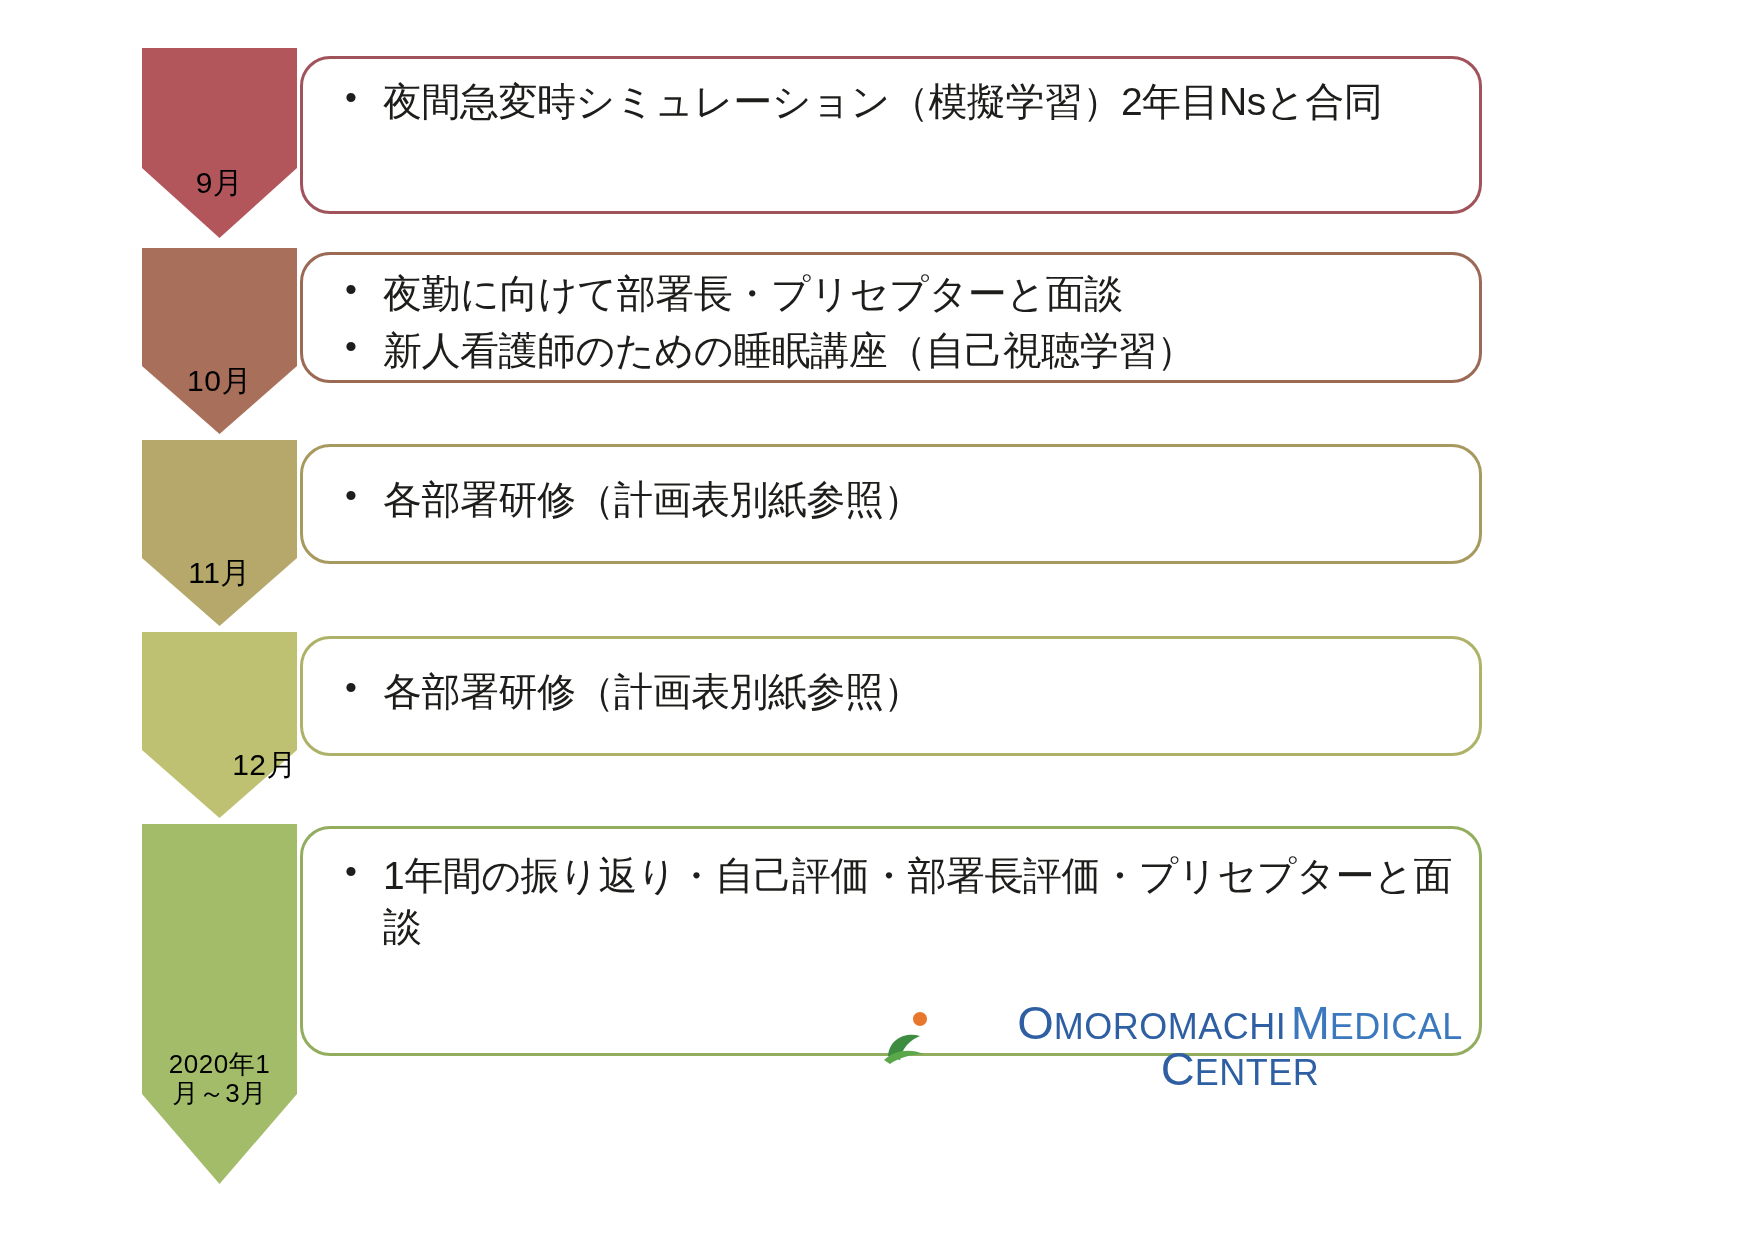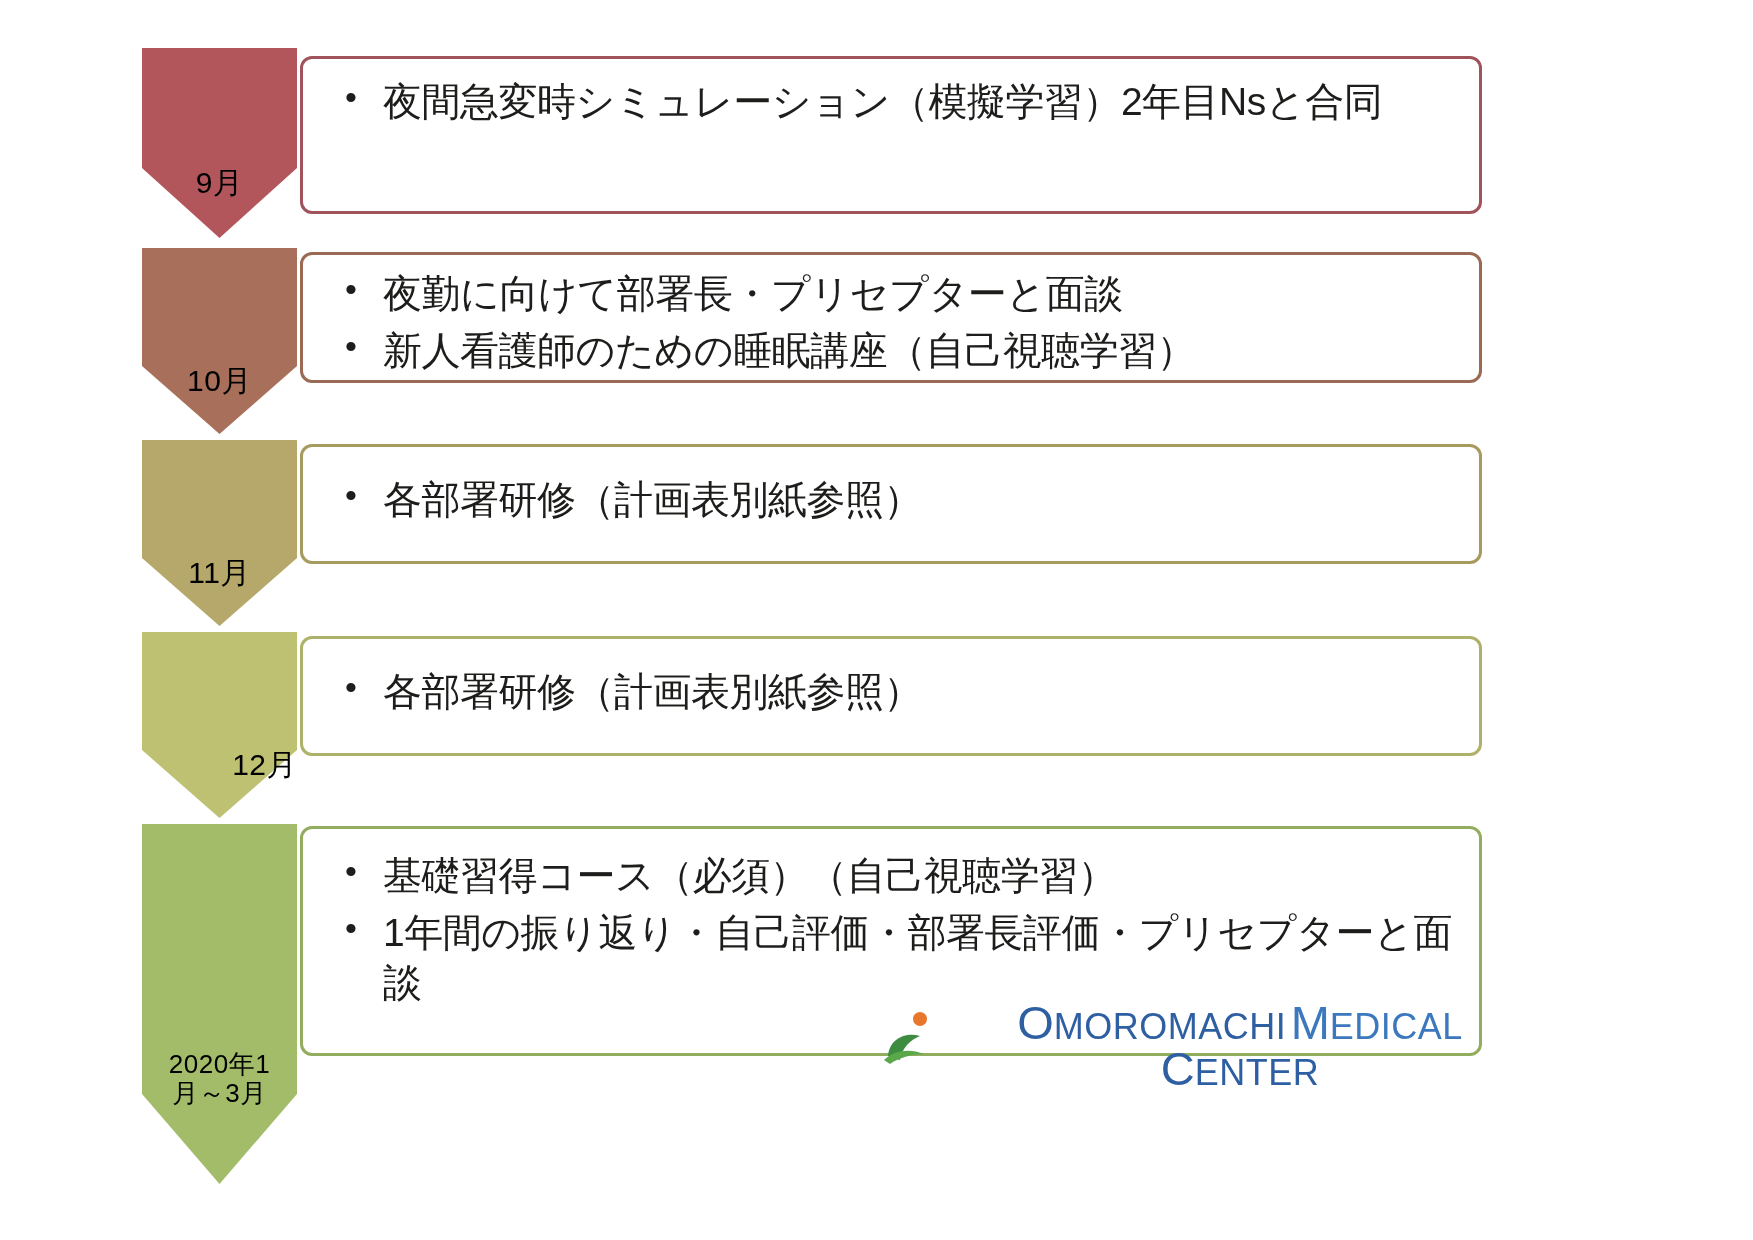--- a/index.html
+++ b/index.html
@@ -51,21 +51,21 @@
     padding-bottom: 6px;
     white-space: pre-line;
   }
 
   
   .textbox {
     position: absolute;
     left: 300px;
     box-sizing: border-box;
     background: #ffffff;
-    border-radius: 12px;
+    border-radius: 30px;
     border-style: solid;
     border-width: 3px;
     padding: 18px 26px 18px 34px;
   }
   .bullets {
     margin: 0;
     padding: 0;
     list-style: none;
   }
   .bullets li {
@@ -191,21 +191,20 @@
   <div class="row" style="top:824px;height:360px;">
     <div class="chevron" style="top:0;height:360px;">
       <svg width="155" height="360" viewBox="0 0 155 360" preserveAspectRatio="none" style="position:absolute;left:0;top:0;">
         <polygon points="0,0 155,0 155,270 77.5,360 0,270" fill="#a3bc6a"></polygon>
       </svg>
       <div class="chevron-label" style="font-size:26px;padding-bottom:76px;text-align:center;">2020年1
 月～3月</div>
     </div>
     <div class="textbox" style="top:2px;width:1182px;height:230px;border-color:#93ad5f;padding-top:22px;">
       <ul class="bullets">
-        <li>基礎習得コース（必須）（自己視聴学習）</li>
         <li>1年間の振り返り・自己評価・部署長評価・プリセプターと面談</li>
       </ul>
     </div>
   </div>
 
   <div id="logo">
     <div id="logo-mark">
       <svg width="60" height="60" viewBox="0 0 60 60">
         <circle cx="40" cy="9" r="7" fill="#e8762c"></circle>
         <path d="M8 46 C10 28, 26 22, 40 26 C30 30, 22 38, 20 50 Z" fill="#3d8c3f"></path>

